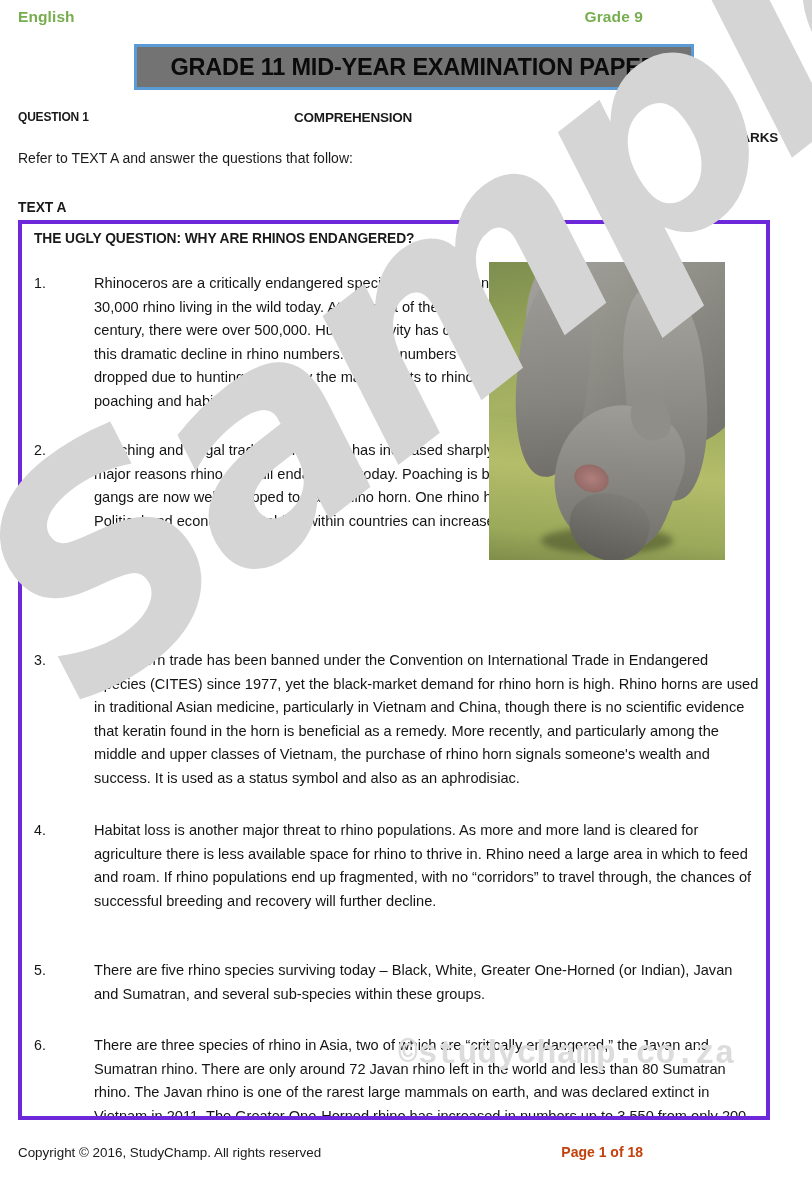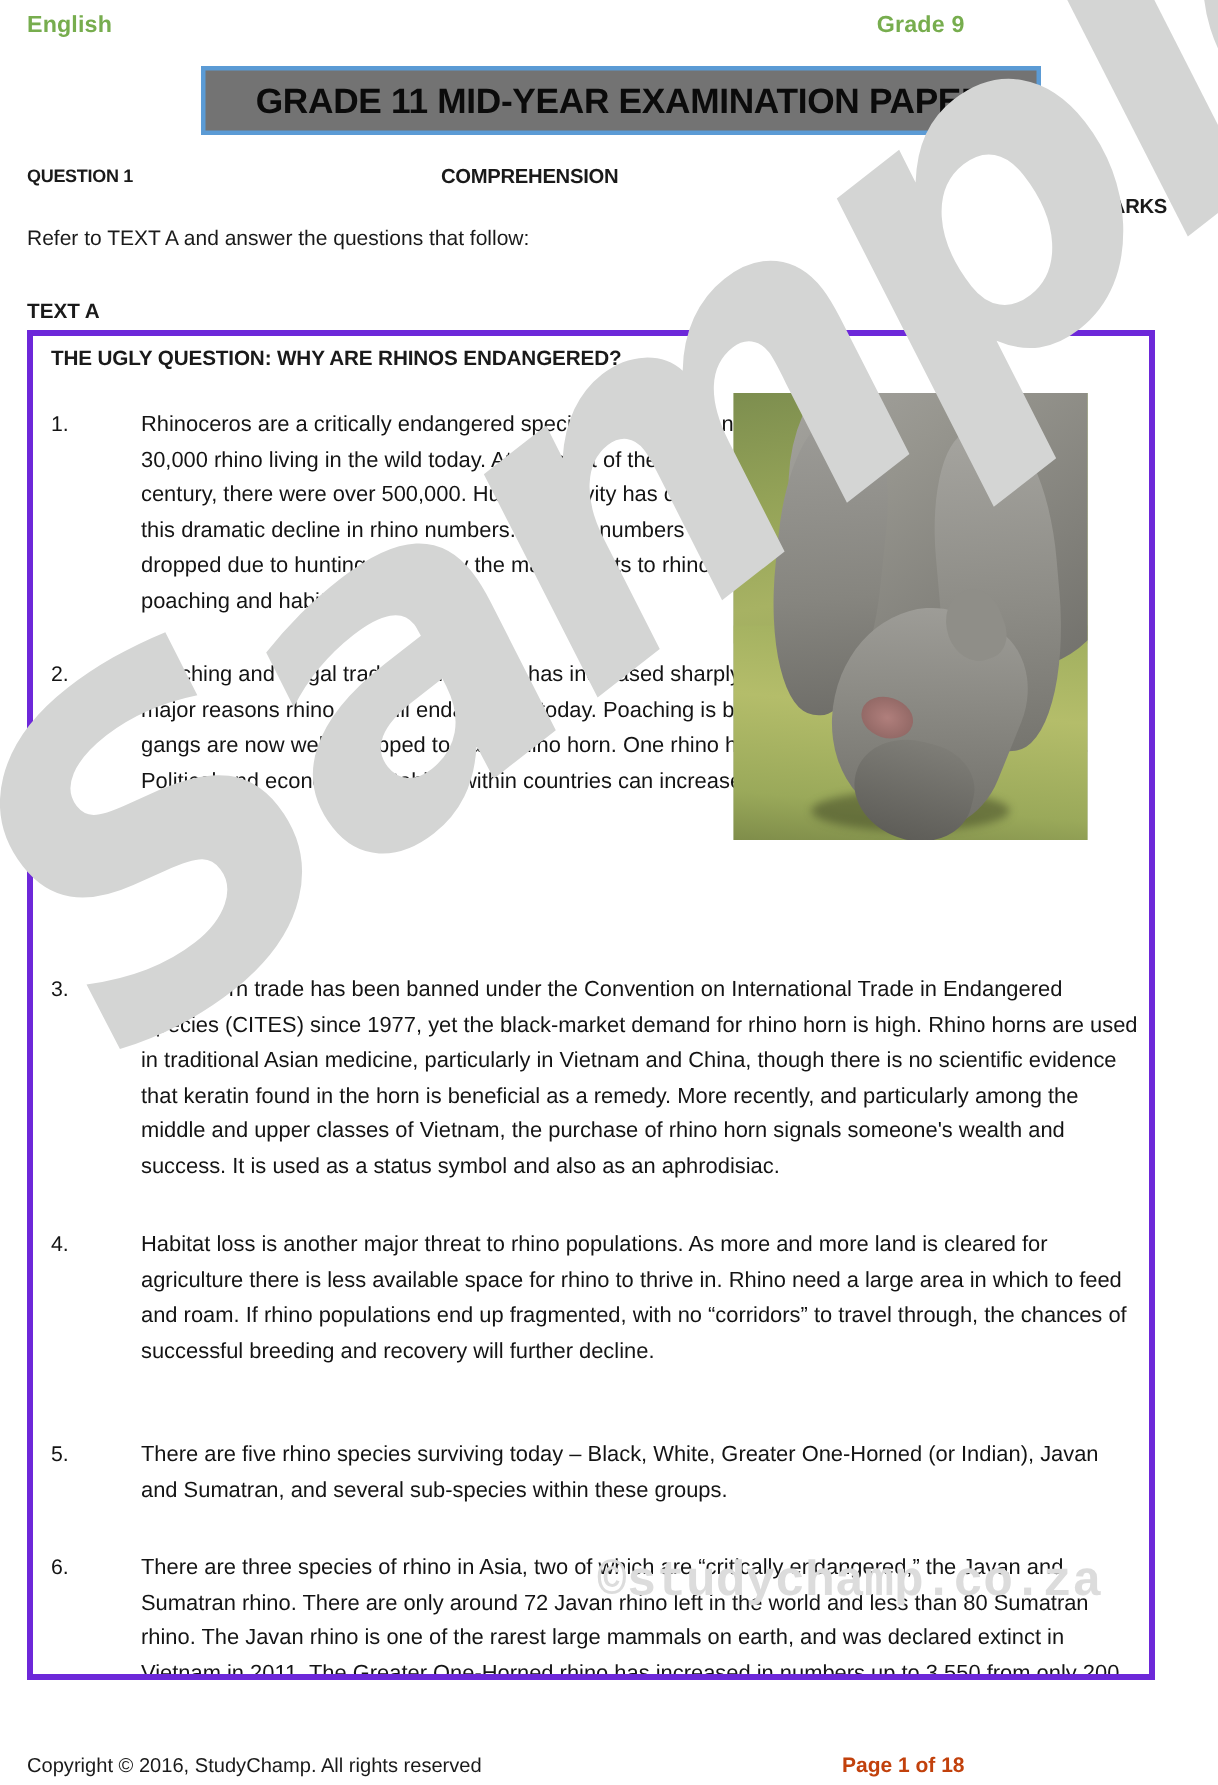--- a/index.html
+++ b/index.html
@@ -274,21 +274,21 @@
     font-size: 33px;
     color: #dcdcdc;
     white-space: nowrap;
     pointer-events: none;
     z-index: 51;
   }
 
   
   .doc-footer {
     position: absolute;
-    bottom: 6px;
+    bottom: 30px;
     left: 18px;
     right: 18px;
     display: flex;
     justify-content: space-between;
     align-items: baseline;
   }
   .footer-left {
     font-size: 13.4px;
     color: #1a1a1a;
   }

